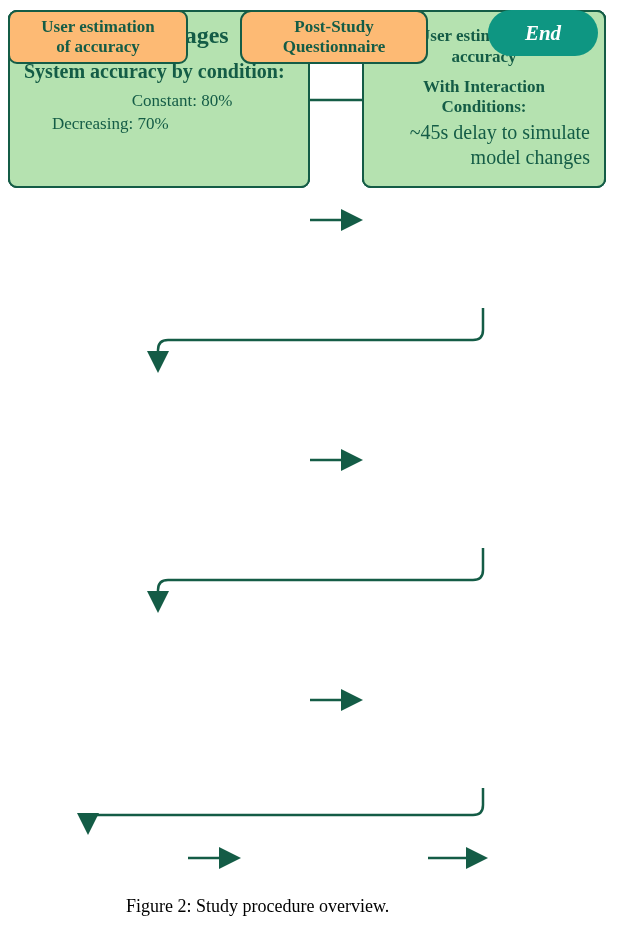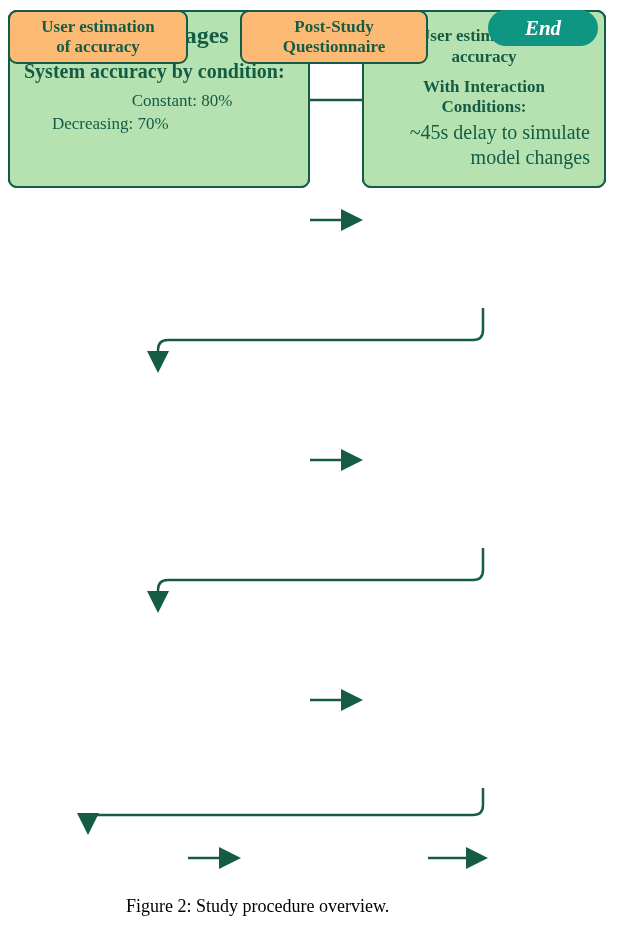--- a/index.html
+++ b/index.html
@@ -197,22 +197,22 @@
     <div class="est-sub" style="white-space:pre-line;">With Interaction
 Conditions:</div>
     <div class="est-note" style="white-space:pre-line;">~45s delay to simulate
 model changes</div>
   </div>
 
   <div class="box small" style="left:0; top:822; width:180px; height:54px;">
     <span style="white-space:pre-line;">User estimation
 of accuracy</span>
   </div>
-  <div class="box small" style="left:232px; top:822; width:188px; height:54px;">
+  <div class="box small" style="left:232px; top:822; width:188px; height:54px;border-radius:11px;">
     <span style="white-space:pre-line;">Post-Study
 Questionnaire</span>
   </div>
-  <div class="pill" style="left:480px; top:826; width:110px; height:36px;">
+  <div class="pill" style="left:480px; top:826; width:110px; height:46px;">
     <span>End</span>
   </div>
 
   <div class="caption" style="left:118px; top:886px;">Figure 2: Study procedure overview.</div>
 </div>
 
 </body></html>

